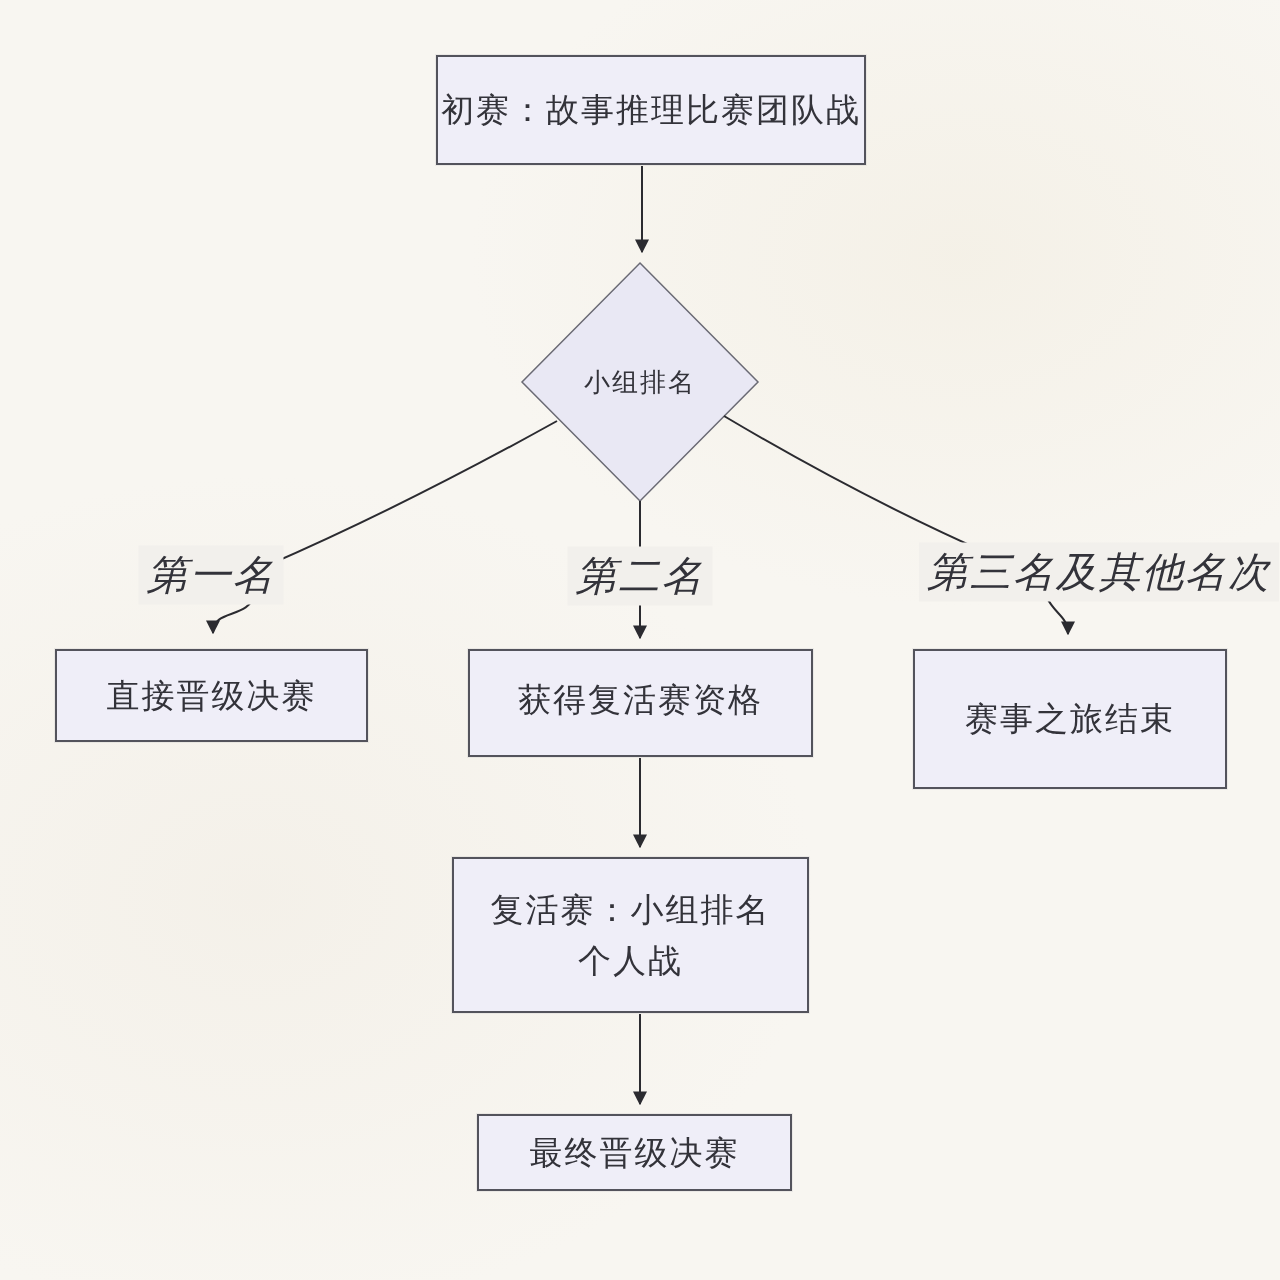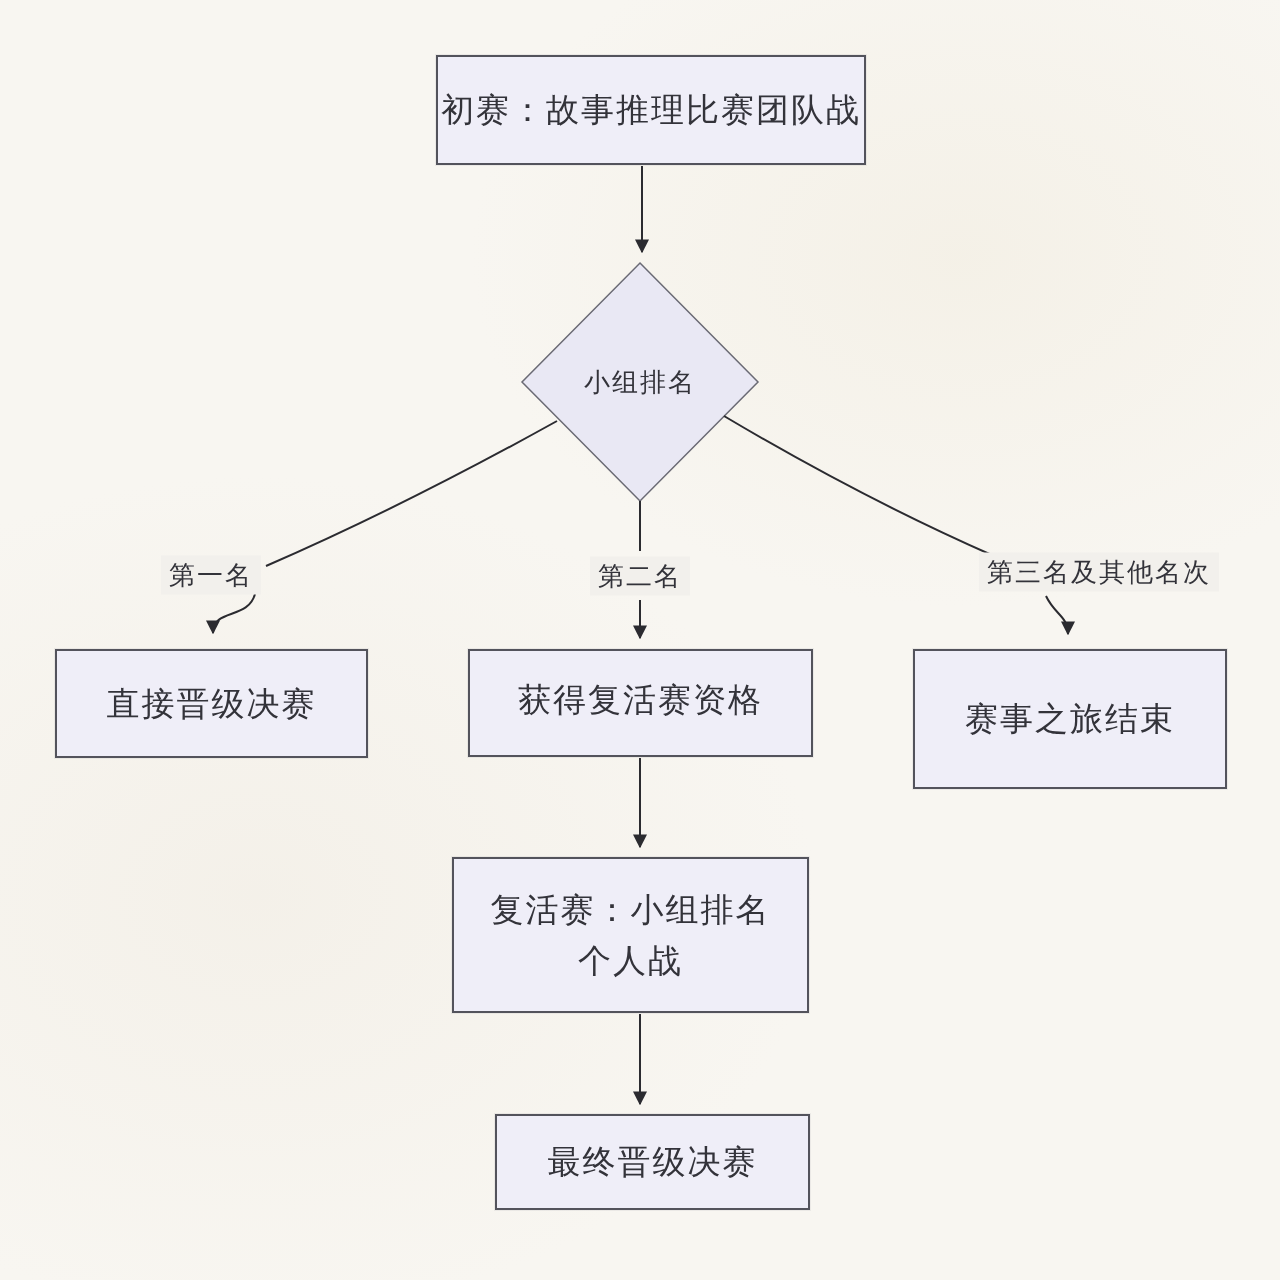--- a/index.html
+++ b/index.html
@@ -37,42 +37,43 @@
     flex-direction: column;
     align-items: center;
     justify-content: center;
     text-align: center;
     font-size: 33px;
     letter-spacing: 2px;
     line-height: 1.55;
     box-shadow: 0 0 0 1px rgba(90,90,100,0.08);
   }
   .node-preliminary { left: 436px; top: 55px;  width: 430px; height: 110px; text-align: right; }
-  .node-direct      { left: 55px;  top: 649px; width: 313px; height: 109px; }
+  .node-direct      { left: 55px;  top: 649px; width: 313px; height: 93px; }
   .node-revive-qual { left: 468px; top: 649px; width: 345px; height: 108px; font-family: Liberation Mono, monospace; }
   .node-journey-end { left: 913px; top: 649px; width: 314px; height: 140px; }
   .node-revival     { left: 452px; top: 857px; width: 357px; height: 156px; }
-  .node-final       { left: 495px; top: 1114px; width: 315px; height: 96px; }
+  .node-final       { left: 477px; top: 1114px; width: 315px; height: 77px; }
   .decision-label {
     position: absolute;
     left: 640px;
     top: 382px;
     transform: translate(-50%, -50%);
     font-size: 26px;
     letter-spacing: 2px;
     white-space: nowrap;
   }
   .edge-label {
     position: absolute;
     transform: translate(-50%, -50%);
     background: #f2f0ec;
     padding: 2px 8px;
-    font-size: 26px;
+    font-size: 41px;
     letter-spacing: 2px;
     white-space: nowrap;
+    font-style: italic;
   }
   .edge-label-first  { left: 211px;  top: 575px; }
   .edge-label-second { left: 640px;  top: 576px; }
   .edge-label-third  { left: 1071px; top: 572px; margin-left: 28px; }
 </style>
 </head>
 <body>
 
 <div class="canvas">
 

